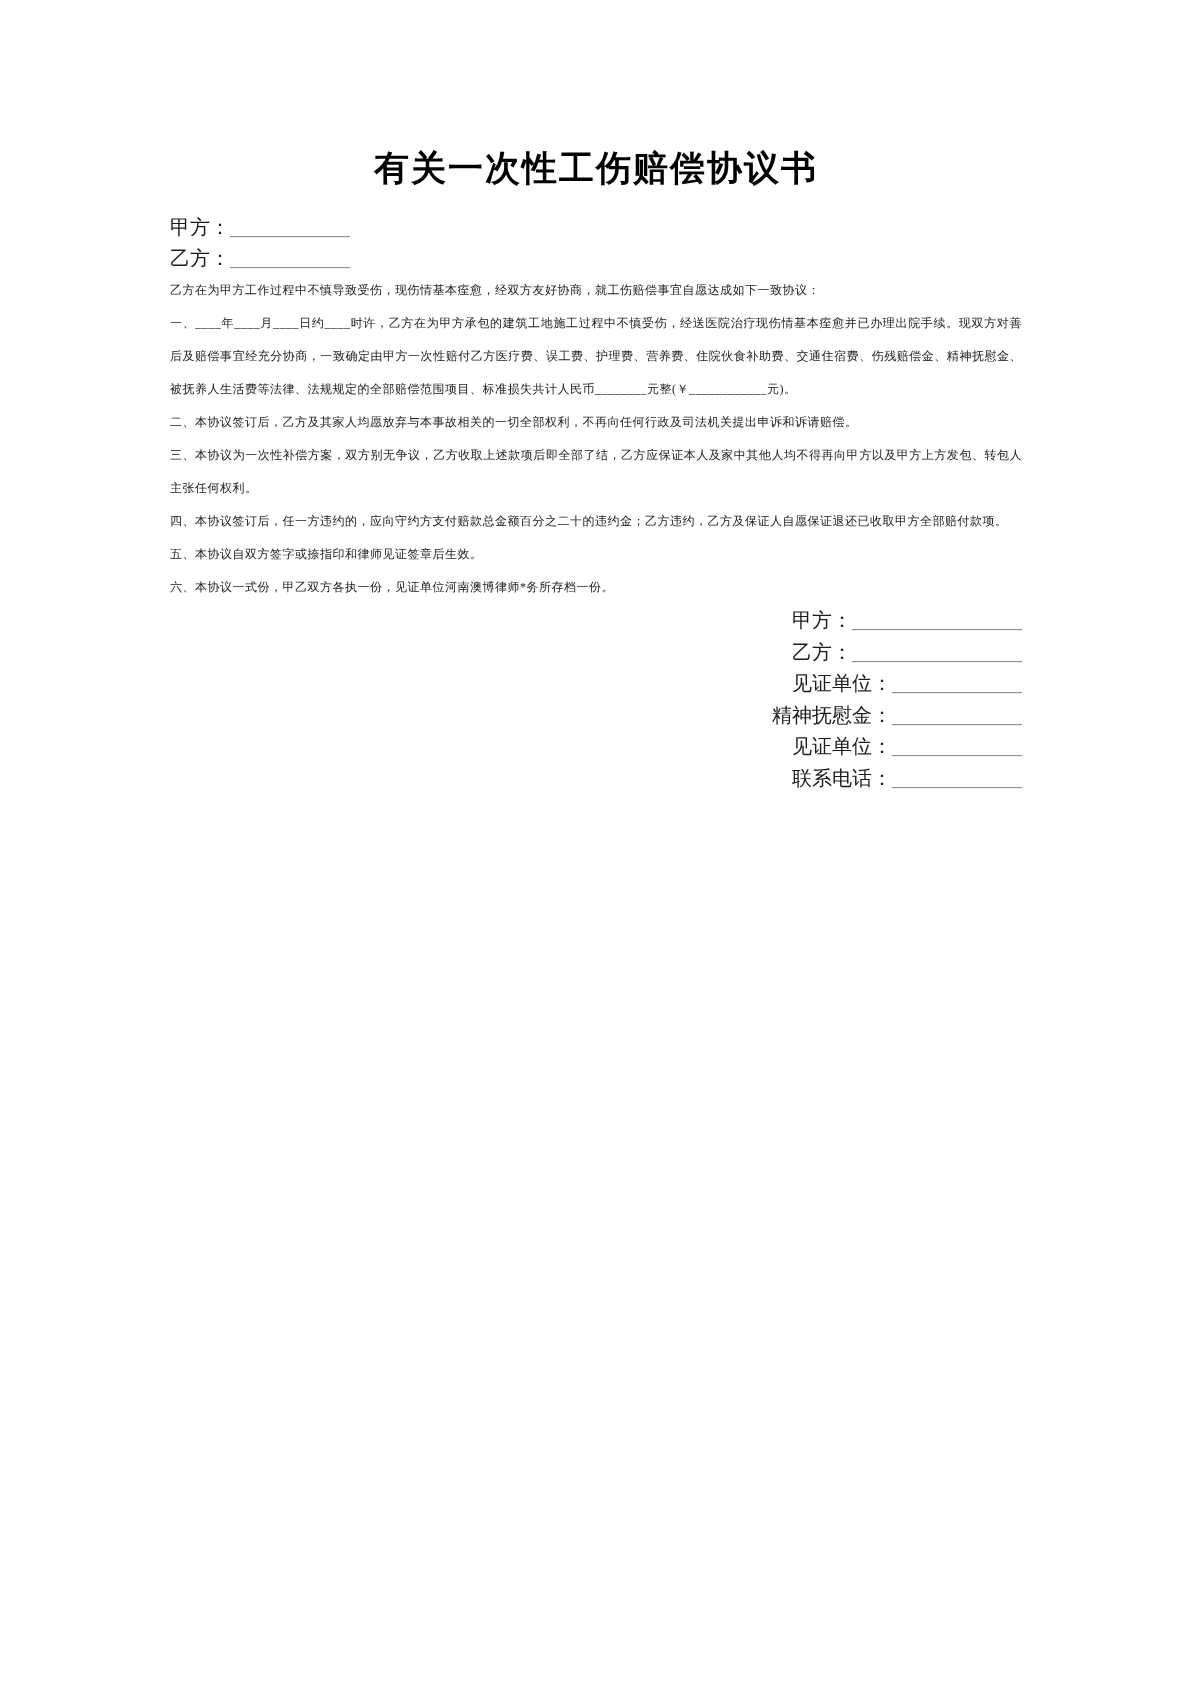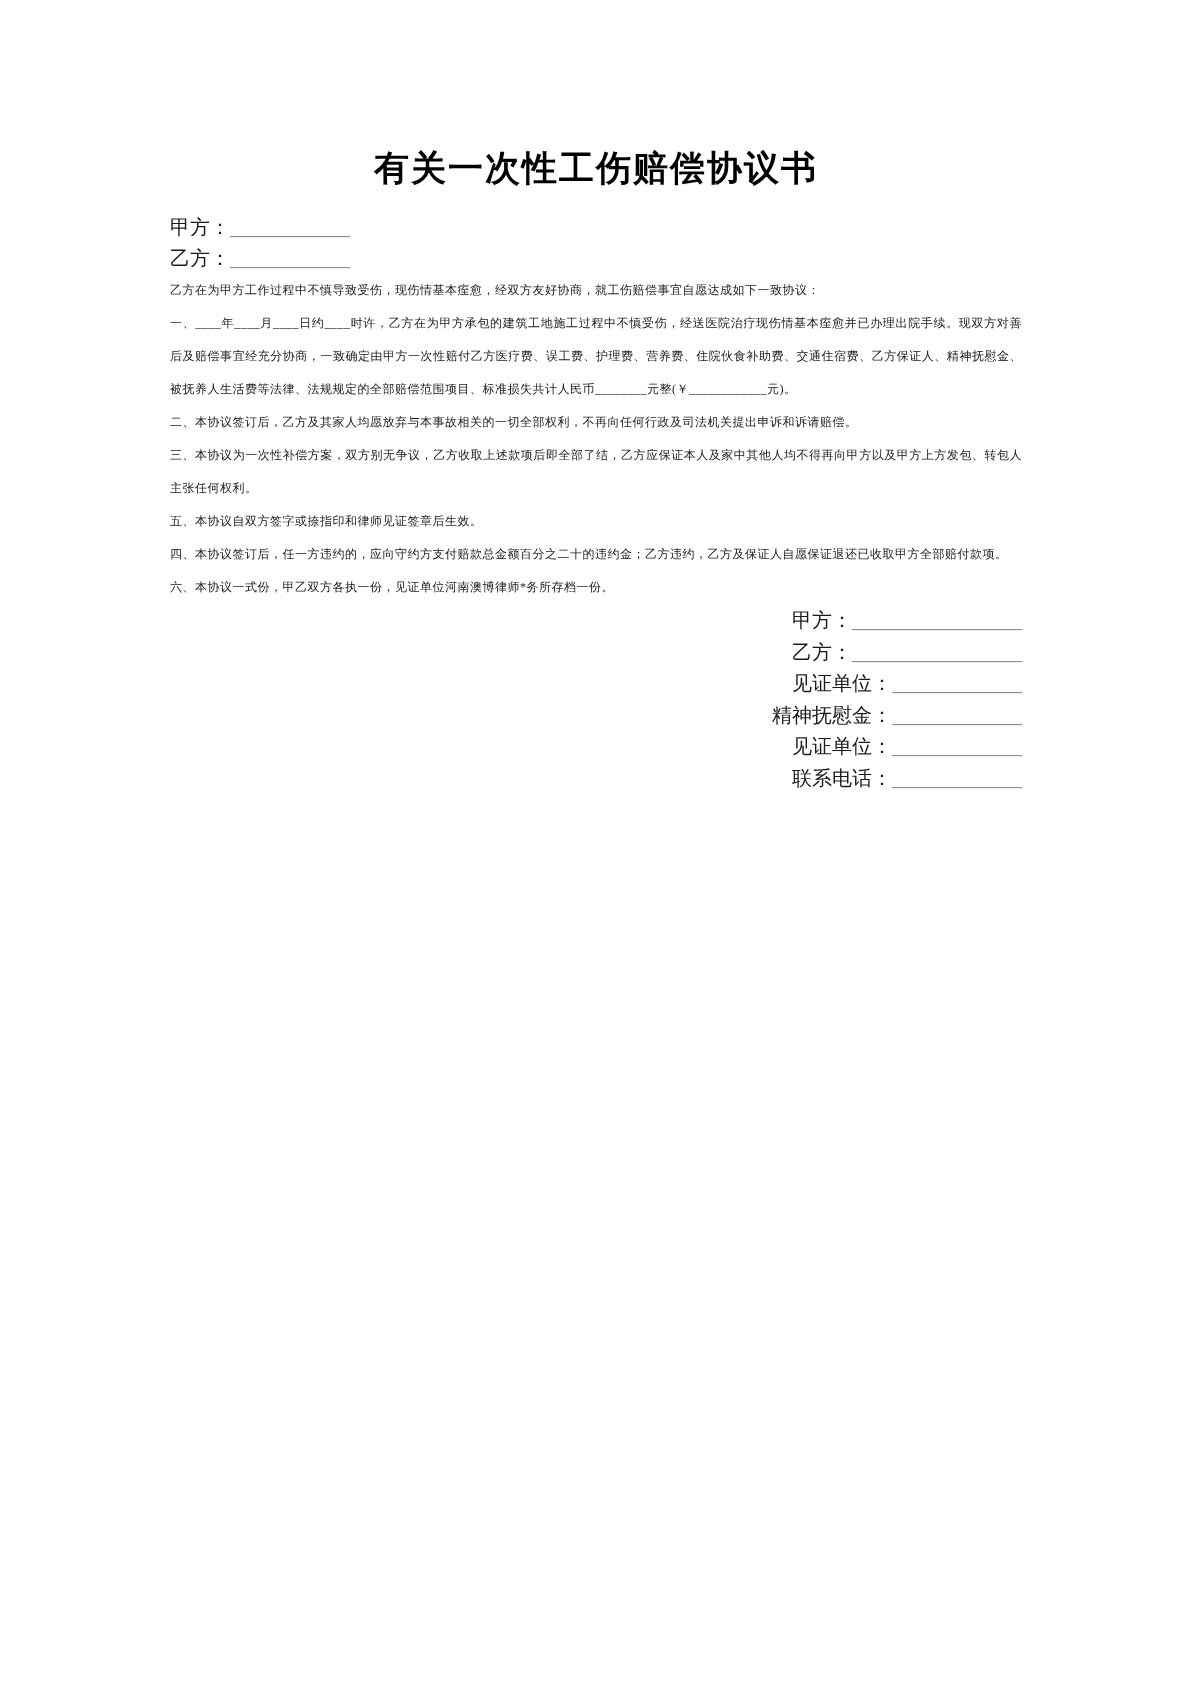--- a/index.html
+++ b/index.html
@@ -63,25 +63,25 @@
   <div class="content">
 
     <h1 class="doc-title">有关一次性工伤赔偿协议书</h1>
 
     <div class="field-line"><span>甲方：</span><span class="blank">____________</span></div>
 
     <div class="field-line"><span>乙方：</span><span class="blank">____________</span></div>
 
     <p class="intro-para">乙方在为甲方工作过程中不慎导致受伤，现伤情基本痓愈，经双方友好协商，就工伤赔偿事宜自愿达成如下一致协议：</p>
 
-    <p class="clause-para">一、____年____月____日约____时许，乙方在为甲方承包的建筑工地施工过程中不慎受伤，经送医院治疗现伤情基本痓愈并已办理出院手续。现双方对善后及赔偿事宜经充分协商，一致确定由甲方一次性赔付乙方医疗费、误工费、护理费、营养费、住院伙食补助费、交通住宿费、乙方保证人、精神抚慰金、被抚养人生活费等法律、法规规定的全部赔偿范围项目、标准损失共计人民币________元整(￥____________元)。</p>
+    <p class="clause-para">一、____年____月____日约____时许，乙方在为甲方承包的建筑工地施工过程中不慎受伤，经送医院治疗现伤情基本痓愈并已办理出院手续。现双方对善后及赔偿事宜经充分协商，一致确定由甲方一次性赔付乙方医疗费、误工费、护理费、营养费、住院伙食补助费、交通住宿费、伤残赔偿金、精神抚慰金、被抚养人生活费等法律、法规规定的全部赔偿范围项目、标准损失共计人民币________元整(￥____________元)。</p>
     <p class="clause-para">二、本协议签订后，乙方及其家人均愿放弃与本事故相关的一切全部权利，不再向任何行政及司法机关提出申诉和诉请赔偿。</p>
     <p class="clause-para">三、本协议为一次性补偿方案，双方别无争议，乙方收取上述款项后即全部了结，乙方应保证本人及家中其他人均不得再向甲方以及甲方上方发包、转包人主张任何权利。</p>
+    <p class="clause-para">四、本协议签订后，任一方违约的，应向守约方支付赔款总金额百分之二十的违约金；乙方违约，乙方及保证人自愿保证退还已收取甲方全部赔付款项。</p>
     <p class="clause-para">五、本协议自双方签字或捺指印和律师见证签章后生效。</p>
-    <p class="clause-para">四、本协议签订后，任一方违约的，应向守约方支付赔款总金额百分之二十的违约金；乙方违约，乙方及保证人自愿保证退还已收取甲方全部赔付款项。</p>
     <p class="clause-para">六、本协议一式份，甲乙双方各执一份，见证单位河南澳博律师*务所存档一份。</p>
 
     <div class="sig-block">
       <div class="field-line"><span>甲方：</span><span class="blank">_________________</span></div>
       <div class="field-line"><span>乙方：</span><span class="blank">_________________</span></div>
       <div class="field-line"><span>见证单位：</span><span class="blank">_____________</span></div>
       <div class="field-line"><span>精神抚慰金：</span><span class="blank">_____________</span></div>
       <div class="field-line"><span>见证单位：</span><span class="blank">_____________</span></div>
       <div class="field-line"><span>联系电话：</span><span class="blank">_____________</span></div>
     </div>

